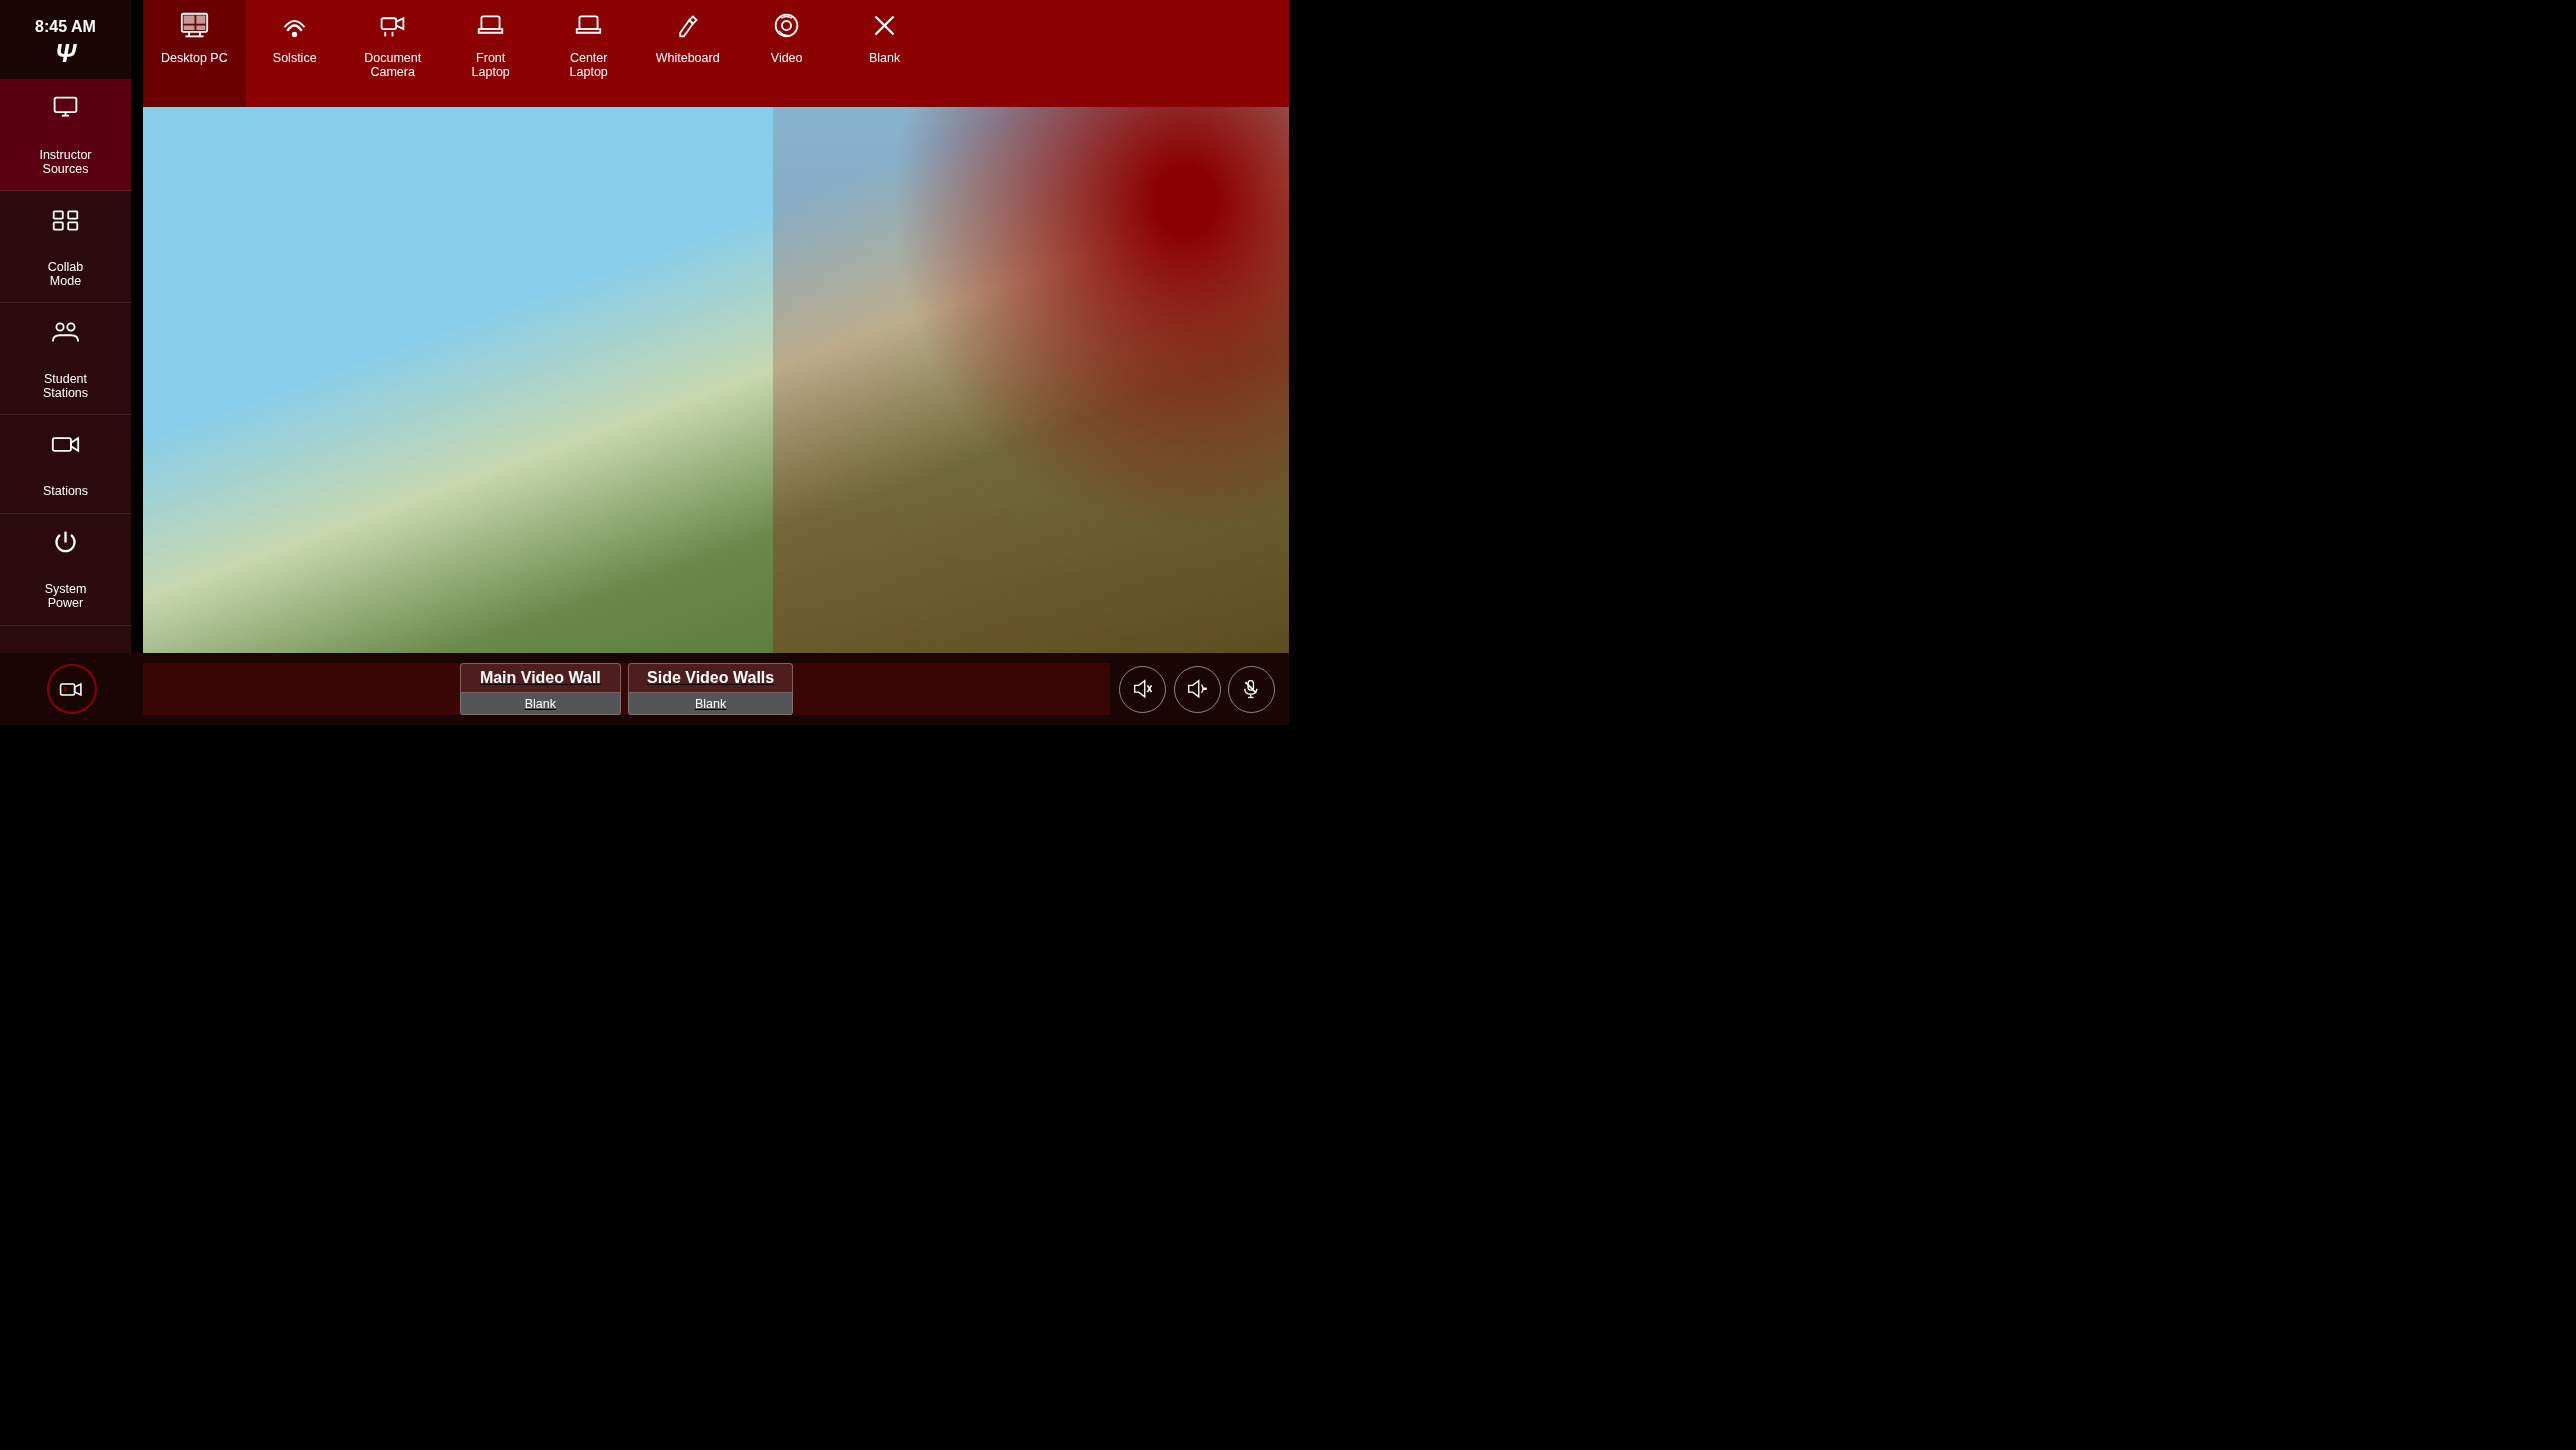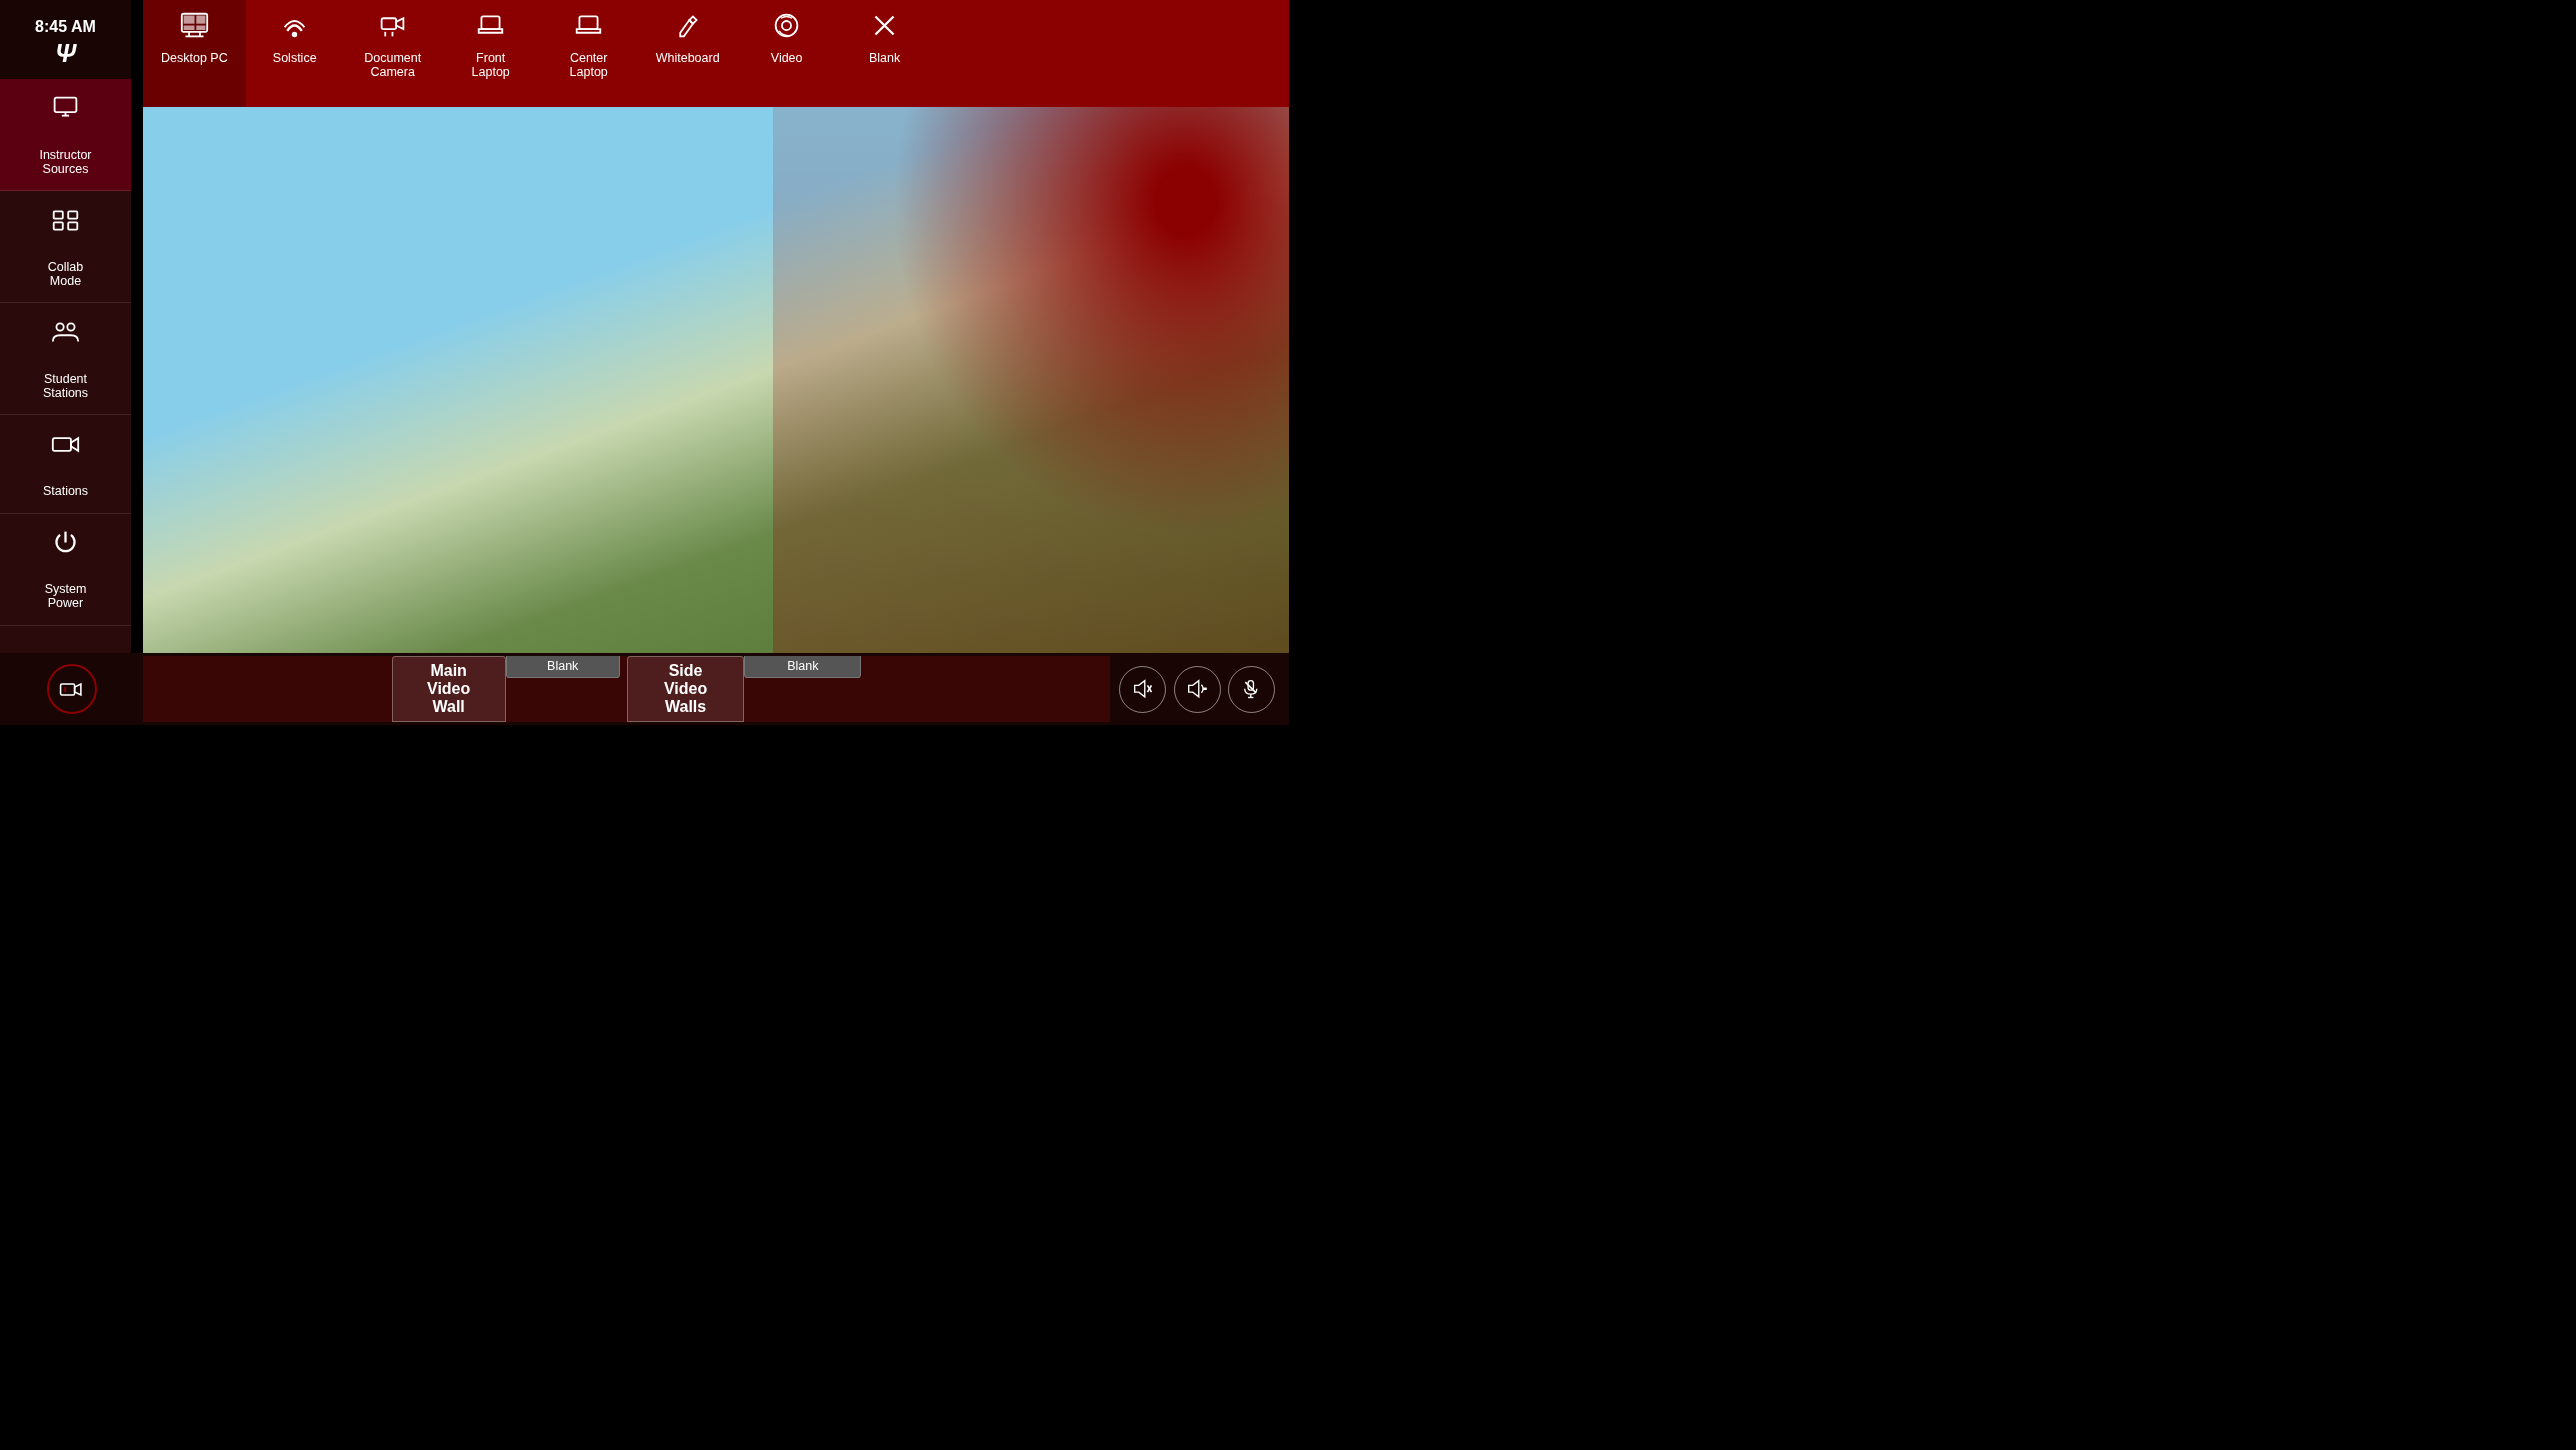--- a/index.html
+++ b/index.html
@@ -175,24 +175,25 @@
       flex: 1;
       display: flex;
       align-items: center;
       justify-content: center;
       gap: 7.2px;
       background: #3a0505;
     }
 
     .video-wall-btn {
       display: flex;
-      flex-direction: row;
+      flex-direction: column;
       align-items: flex-start;
       cursor: pointer;
       min-width: 161px;
+      text-decoration: underline;
     }
 
     .video-wall-label {
       color: white;
       font-size: 16px;
       font-weight: bold;
       background: rgba(255,255,255,0.1);
       width: 100%;
       text-align: center;
       padding: 5.4px 18px;

